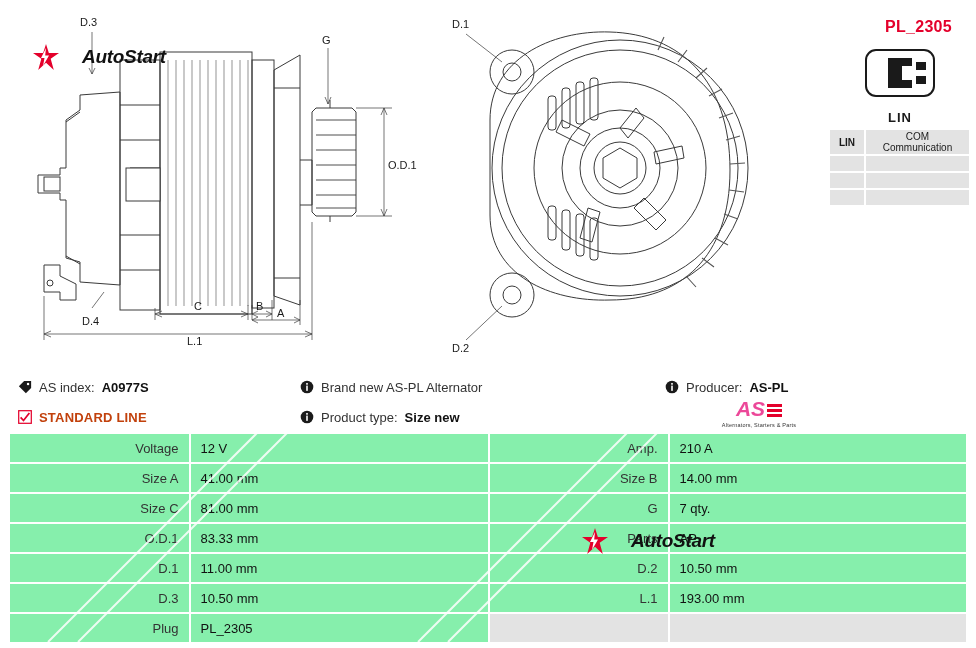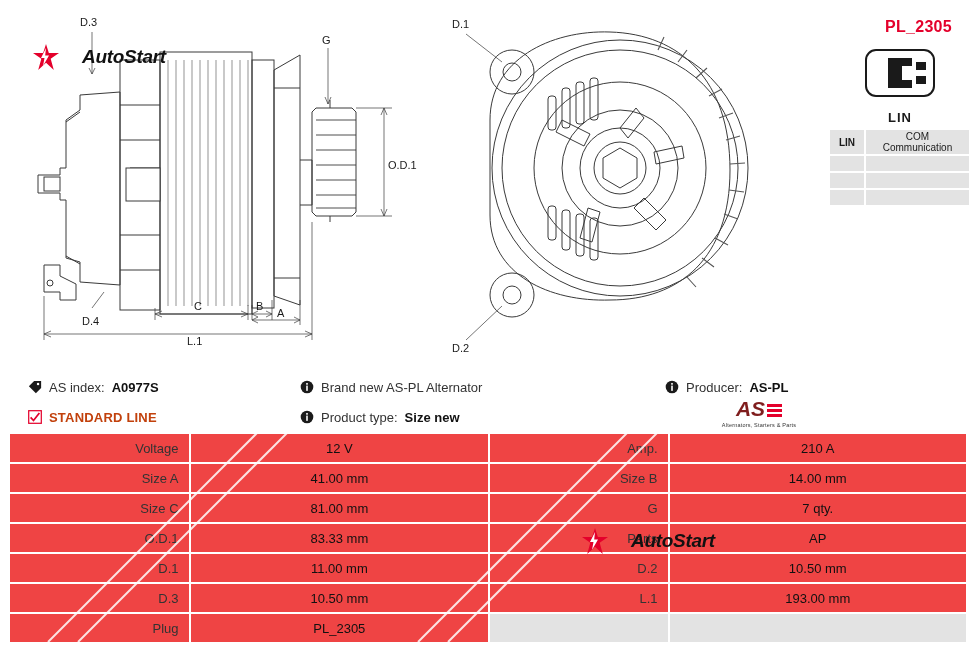--- a/index.html
+++ b/index.html
@@ -104,21 +104,21 @@
   .comm-table td.v { text-align: center; }
   .comm-table tr.empty td { background: #e3e3e3; }
 
   
   .info {
     position: relative;
     height: 72px;
     padding: 0 12px;
   }
   .info-col { position: absolute; }
-  .c1 { left: 28px;  top: 12px; width: 280px; text-align: center; }
+  .c1 { left: 18px;  top: 12px; width: 280px; text-align: center; }
   .c2 { left: 300px; top: 12px; width: 360px; }
   .c3 { left: 665px; top: 12px; width: 300px; }
 
   .info-row {
     display: flex;
     align-items: center;
     gap: 7px;
     height: 30px;
     font-size: 13px;
   }
@@ -133,21 +133,21 @@
     position: absolute;
     right: 172px;
     top: 38px;
     text-align: center;
     width: 90px;
   }
   .as-logo .as-text {
     font-size: 21px;
     font-weight: bold;
     font-style: italic;
-    color: #7f1d1d;
+    color: #ec4899;
     line-height: 1;
   }
   .as-logo .as-bars {
     display: inline-block;
     vertical-align: middle;
     margin-left: 2px;
   }
   .as-logo .as-bars i {
     display: block;
     width: 15px; height: 3px;
@@ -166,27 +166,27 @@
     position: relative;
     margin: 0 8px;
   }
   table.spec {
     width: 960px;
     border-collapse: separate;
     border-spacing: 2px;
     font-size: 13px;
   }
   table.spec td {
-    background: #ef4444;
+    background: #86efac;
     height: 22px;
     padding: 3px 10px;
     color: #333;
   }
   table.spec td.label { text-align: right; width: 170px; }
-  table.spec td.value { text-align: center; width: 300px; color: #111; }
+  table.spec td.value { text-align: left; width: 300px; color: #111; }
   table.spec td.blank { background: #e3e3e3; }
 
   .logo-watermark {
     position: absolute;
     left: 574px;
     top: 96px;
     transform: scale(1);
     pointer-events: none;
   }
   .logo-watermark .word { font-size: 19px; }

